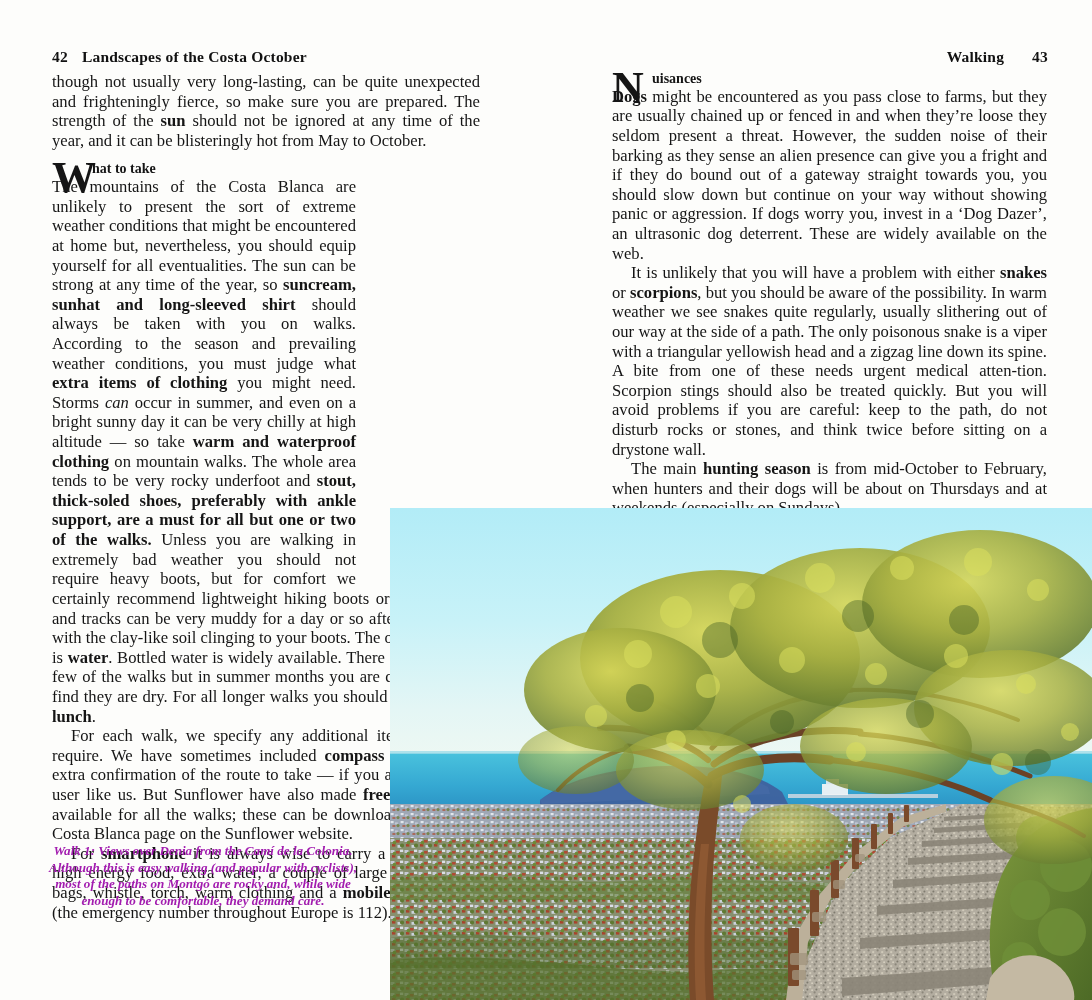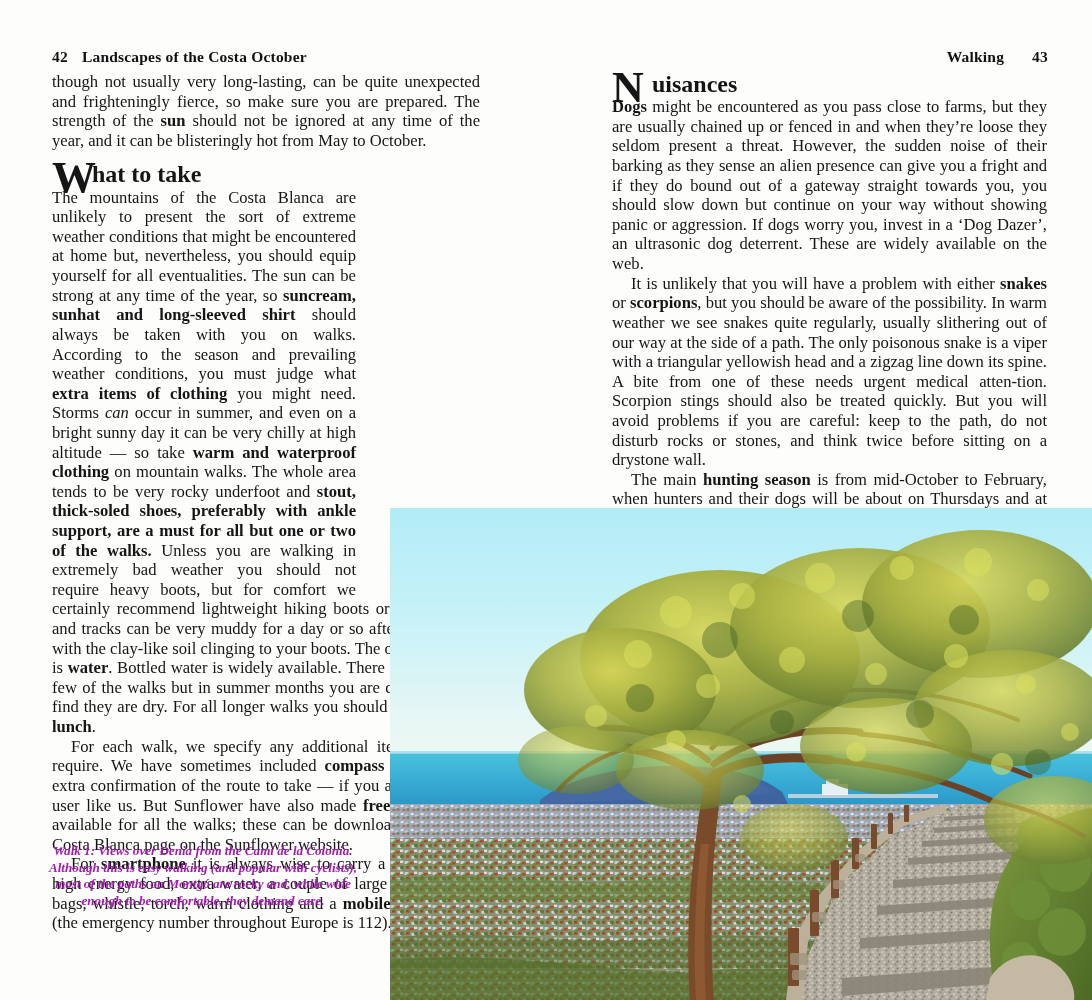--- a/index.html
+++ b/index.html
@@ -61,21 +61,21 @@
     shape-outside: none;
   }
 
   b, strong { font-weight: bold; }
   i, em { font-style: italic; }
 
   
   .section { position: relative; }
   .dropcap-head {
     font-weight: bold;
-    font-size: 24px;
+    font-size: 14px;
     line-height: 1.05;
     margin: 0;
     padding-left: 40px;
     text-indent: 0;
     text-align: left;
   }
   .dropcap {
     position: absolute;
     left: 0;
     top: -2px;

